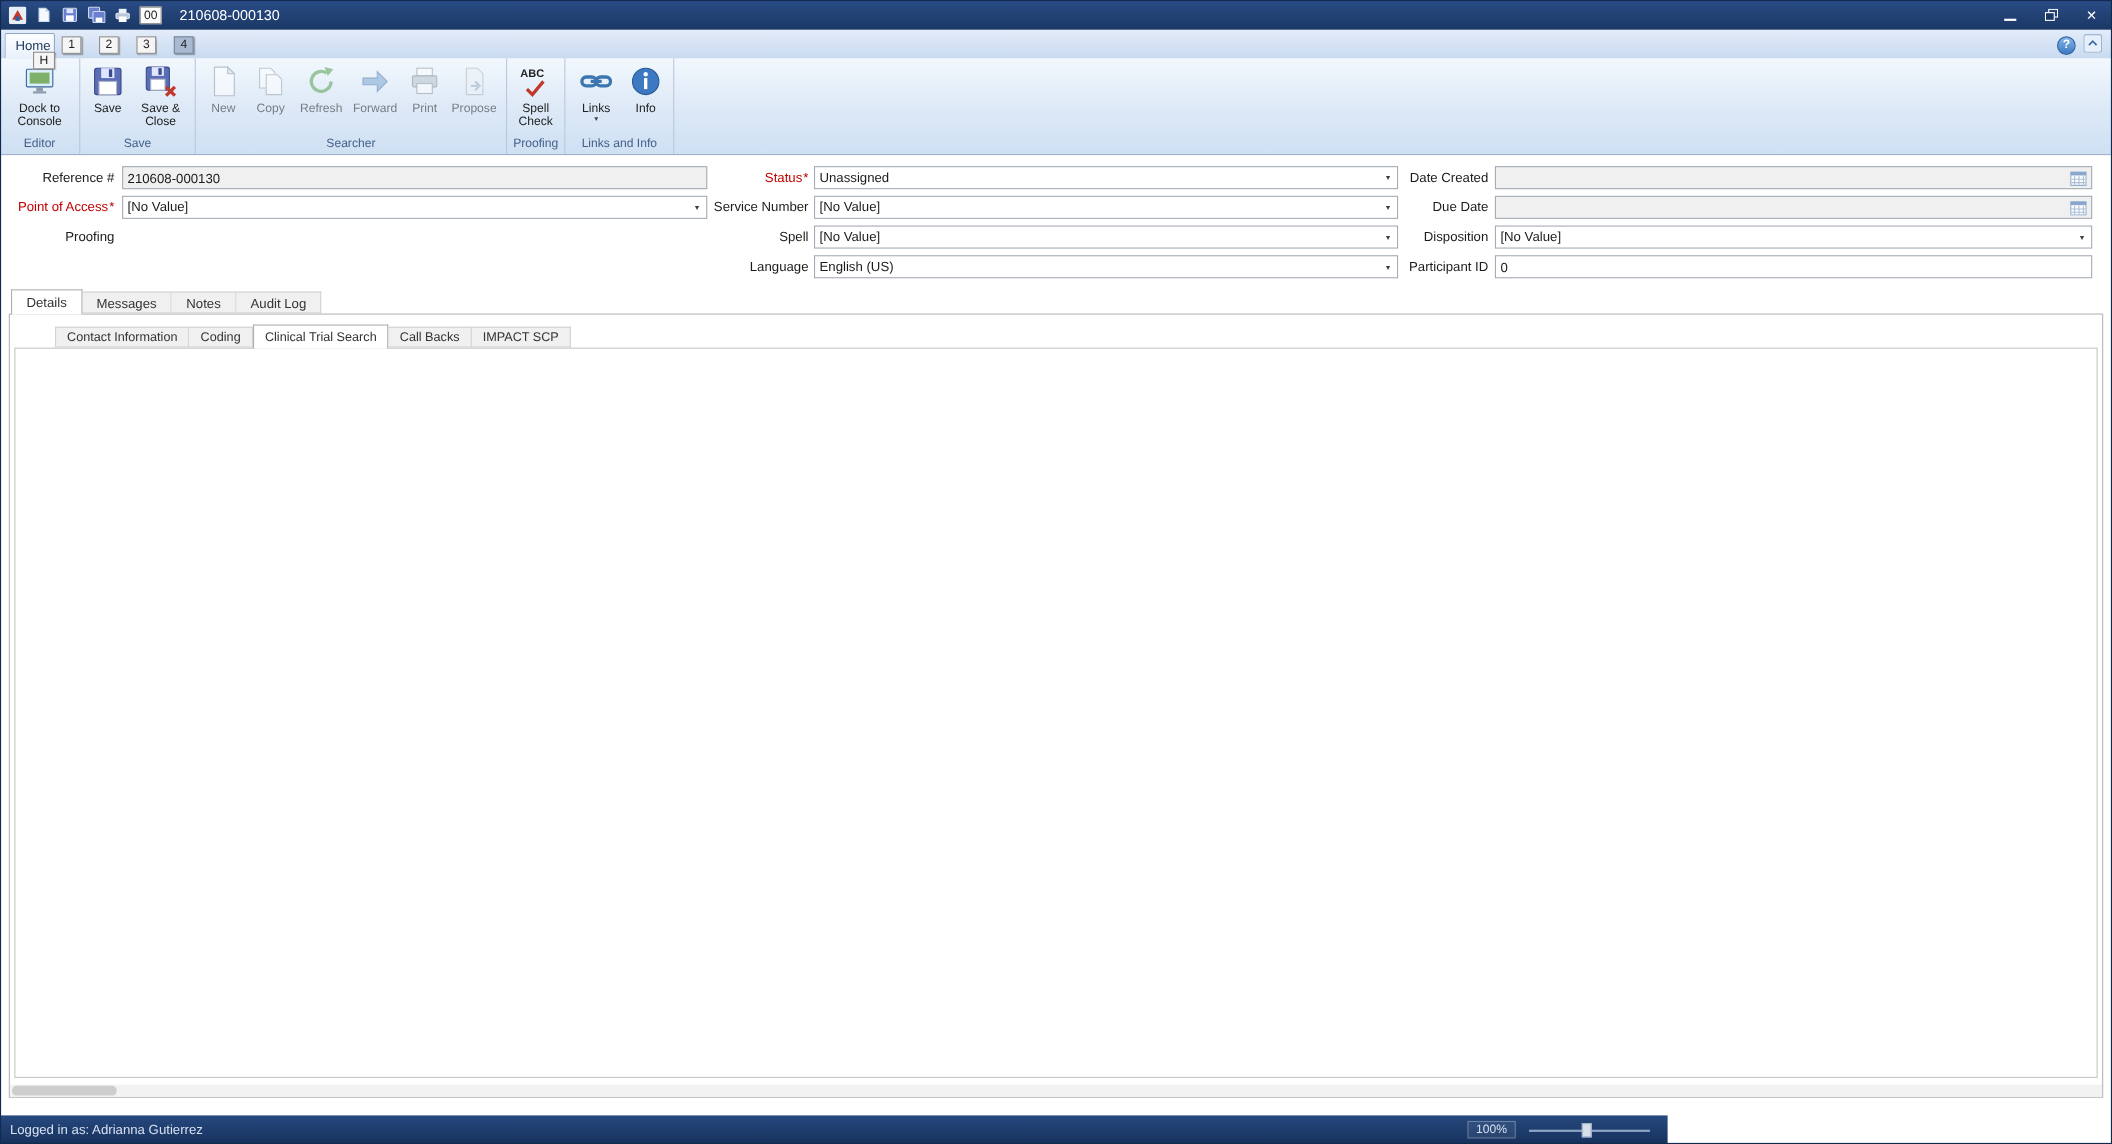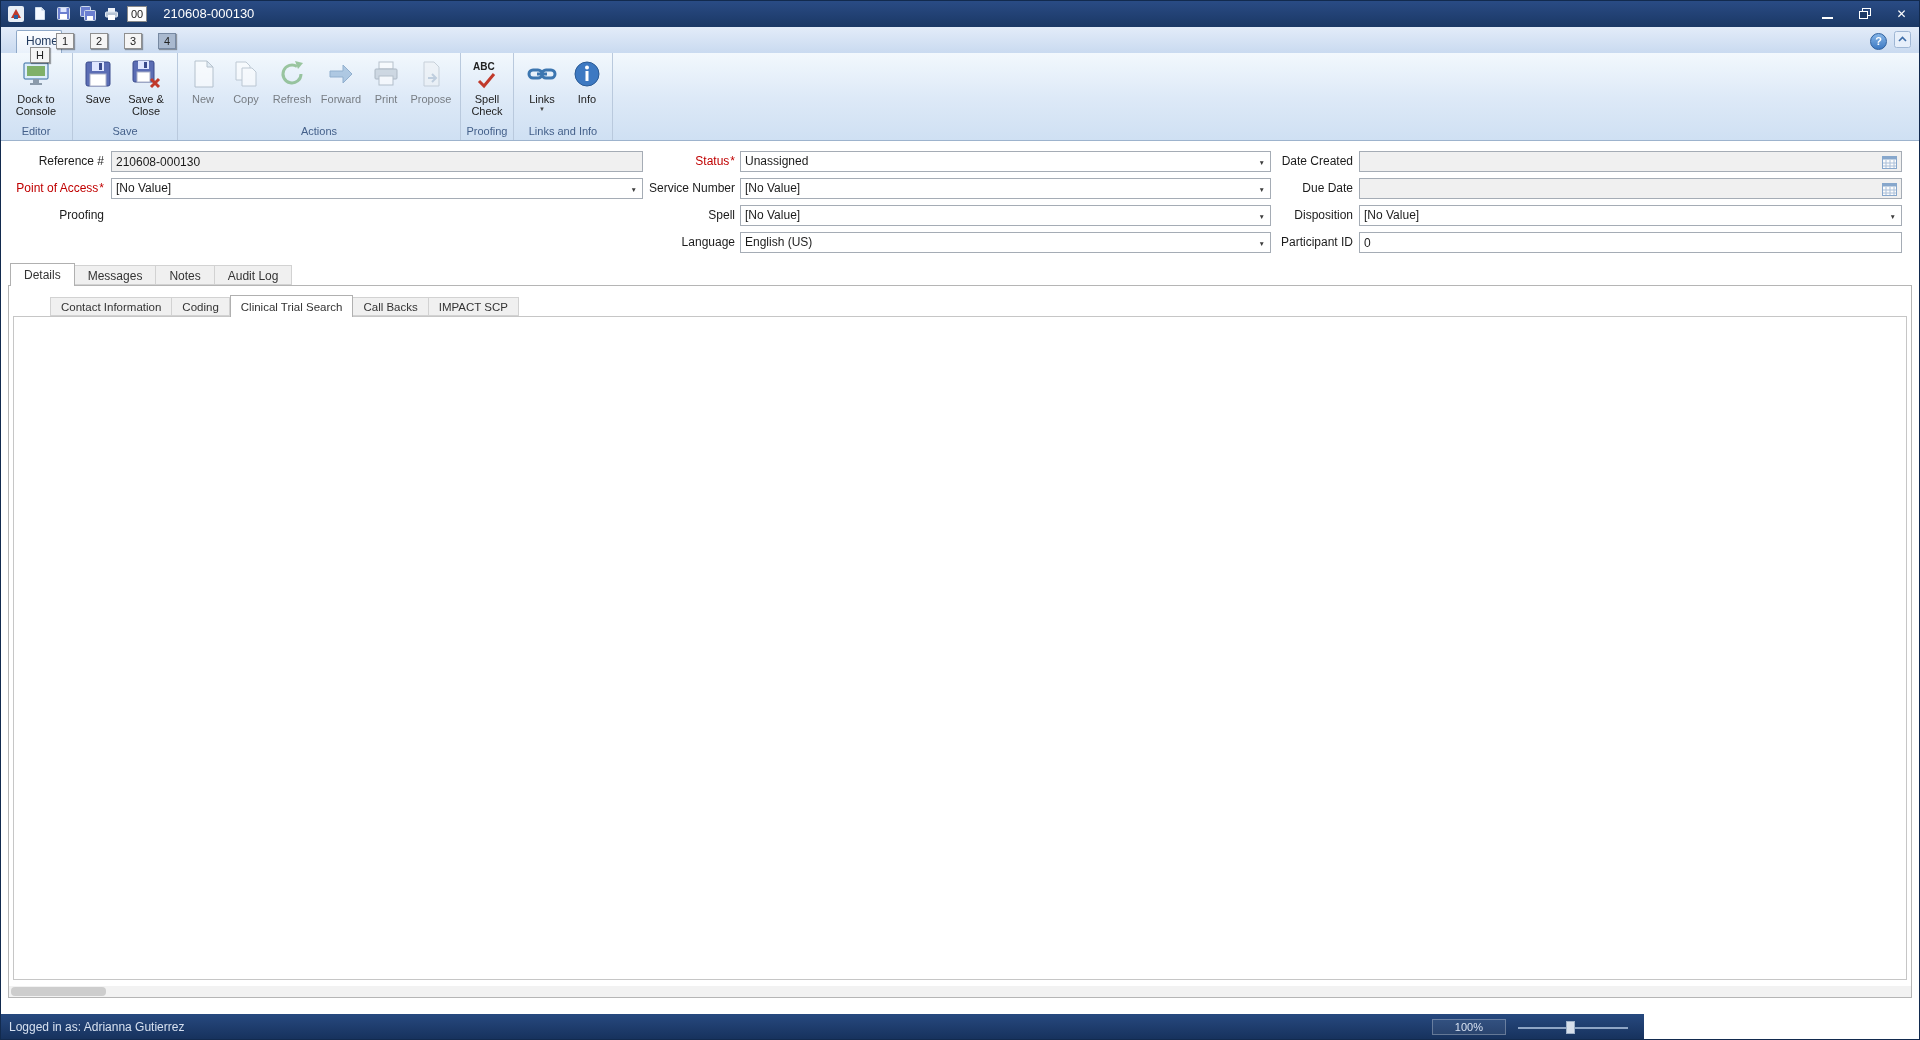--- a/index.html
+++ b/index.html
@@ -13,21 +13,21 @@
   .qat{display:flex;align-items:center;gap:7px;padding-left:7px}
   .qat .qi{width:17px;height:17px;display:flex;align-items:center;justify-content:center}
   .badge00{background:#fdfdfd;color:#222;border:1px solid #8a8a8a;font-size:11px;padding:0 3px;height:16px;line-height:15px}
   #title-text{margin-left:16px;font-size:13px;color:#fff}
   .wctrls{margin-left:auto;display:flex;height:100%}
   .wbtn{width:37px;height:100%;display:flex;align-items:center;justify-content:center;color:#fff}
   .mingl{width:11px;height:2px;background:#fff;margin-top:8px}
 
   
   #tabrow{position:absolute;left:0;top:27px;width:1920px;height:26px;background:linear-gradient(#e3ecf9,#c9daf0);z-index:15}
-  .hometab{position:absolute;left:16px;top:3px;height:23px;max-width:46px;overflow:hidden;padding:0 9px;background:linear-gradient(#fdfeff,#e9f1fb);border:1px solid #8ea8c8;border-bottom:none;border-radius:2px 2px 0 0;font-size:12px;line-height:21px;color:#223a5e;white-space:nowrap}
+  .hometab{position:absolute;left:4px;top:3px;height:23px;max-width:46px;overflow:hidden;padding:0 9px;background:linear-gradient(#fdfeff,#e9f1fb);border:1px solid #8ea8c8;border-bottom:none;border-radius:2px 2px 0 0;font-size:12px;line-height:21px;color:#223a5e;white-space:nowrap}
   .keytip{position:absolute;top:6px;background:#f5f5f5;border:1px solid #8f8f8f;box-shadow:1px 1px 1px rgba(0,0,0,.35);font-size:11px;line-height:14px;padding:0 5px;color:#222;z-index:18}
   .keytip.dark{background:#a9b9cf;border-color:#7789a2}
   .tr-icons{position:absolute;right:9px;top:4px;display:flex;gap:7px;align-items:center}
   .helpcirc{width:17px;height:17px;border-radius:50%;background:linear-gradient(#85b5e8,#3d79c2);color:#fff;font-size:11px;font-weight:bold;display:flex;align-items:center;justify-content:center;border:1px solid #2d5f9e}
 
   
   #ribbon{position:absolute;left:0;top:53px;width:1920px;height:88px;background:linear-gradient(180deg,#f2f8fd,#dde9f7 52%,#cfe0f3);border-bottom:1px solid #9db3cd;display:flex;z-index:10}
   .rgroup{height:100%;display:flex;flex-direction:column;border-right:1px solid #b9c9dd;padding:1px 4px 0}
   .rbody{flex:1;display:flex;align-items:stretch;justify-content:center}
   .rglabel{height:16px;text-align:center;font-size:11px;color:#44608a;line-height:14px}
@@ -64,24 +64,24 @@
   .inner-tabs{position:absolute;left:50px;top:295px;height:21px;display:flex;align-items:flex-end;z-index:5}
   .itab{height:19px;line-height:19px;padding:0 10px;font-size:11.5px;background:#f0f0f0;border:1px solid #d2d2d2;border-left:none;color:#333}
   .itab:first-child{border-left:1px solid #d2d2d2}
   .itab.active{background:#fff;border:1px solid #b0b0b0;border-bottom:none;height:22px;line-height:22px;margin-bottom:-1px;z-index:6}
   .panel-outer{position:absolute;left:8px;top:285px;width:1904px;height:713px;border:1px solid #b5b5b5;background:#fff;z-index:1}
   .panel-inner{position:absolute;left:13px;top:316px;width:1894px;height:664px;border:1px solid #c6c6c6;background:#fff;z-index:2}
   .hscroll{position:absolute;left:9px;top:986px;width:1902px;height:11px;background:#f2f2f2;z-index:3}
   .hthumb{position:absolute;left:2px;top:1px;width:95px;height:9px;background:#cdcdcd;border-radius:4px}
 
   
-  #statusbar{position:absolute;left:0;top:1014px;width:1644px;height:26px;background:linear-gradient(#27497f,#16315c);color:#d6e0f0;display:flex;align-items:center;font-size:12px;z-index:20}
+  #statusbar{position:absolute;left:0;top:1014px;width:1516px;height:26px;background:linear-gradient(#27497f,#16315c);color:#d6e0f0;display:flex;align-items:center;font-size:12px;z-index:20}
   #sb-left{margin-left:9px}
   .zoomwrap{margin-left:auto;display:flex;align-items:center;gap:12px;margin-right:16px}
-  .zoomval{border:1px solid rgba(255,255,255,.28);background:rgba(255,255,255,.07);padding:1px 22px;font-size:11px}
+  .zoomval{border:1px solid rgba(255,255,255,.28);background:rgba(255,255,255,.07);padding:1px 7px;font-size:11px}
   .zslider{position:relative;width:110px;height:15px}
   .ztrack{position:absolute;left:0;right:0;top:7px;height:2px;background:#8fa5c5}
   .zthumb{position:absolute;left:48px;top:1px;width:9px;height:13px;background:#d7dfeb;border:1px solid #9eb0c8}
 </style>
 </head>
 <body>
 
 <div id="screen">
 
   <div id="titlebar">
@@ -256,21 +256,21 @@
         <div class="bb dim" style="width:50px">
           <span class="bi">
             <svg width="32" height="32" viewBox="0 0 32 32">
                 <path d="M9 4 h10 l5 5 v19 h-15 z" fill="#eef1f4" stroke="#a9b4bf"></path>
                 <path d="M13 20 h8 M17 16 l4 4 -4 4" stroke="#9fb3c8" fill="none" stroke-width="2"></path>
               </svg>
           </span>
           <span>Propose</span>
         </div>
       </div>
-      <div class="rglabel">Actions</div>
+      <div class="rglabel">Searcher</div>
     </div>
 
     <div class="rgroup">
       <div class="rbody">
         <div class="bb" style="width:44px">
           <span class="bi">
             <svg width="32" height="32" viewBox="0 0 32 32">
                 <text x="2" y="12" font-size="10" font-weight="bold" fill="#222" font-family="Liberation Sans, sans-serif">ABC</text>
                 <path d="M8 23 l5 5 10 -12" stroke="#c0392b" stroke-width="3" fill="none"></path>
               </svg>

